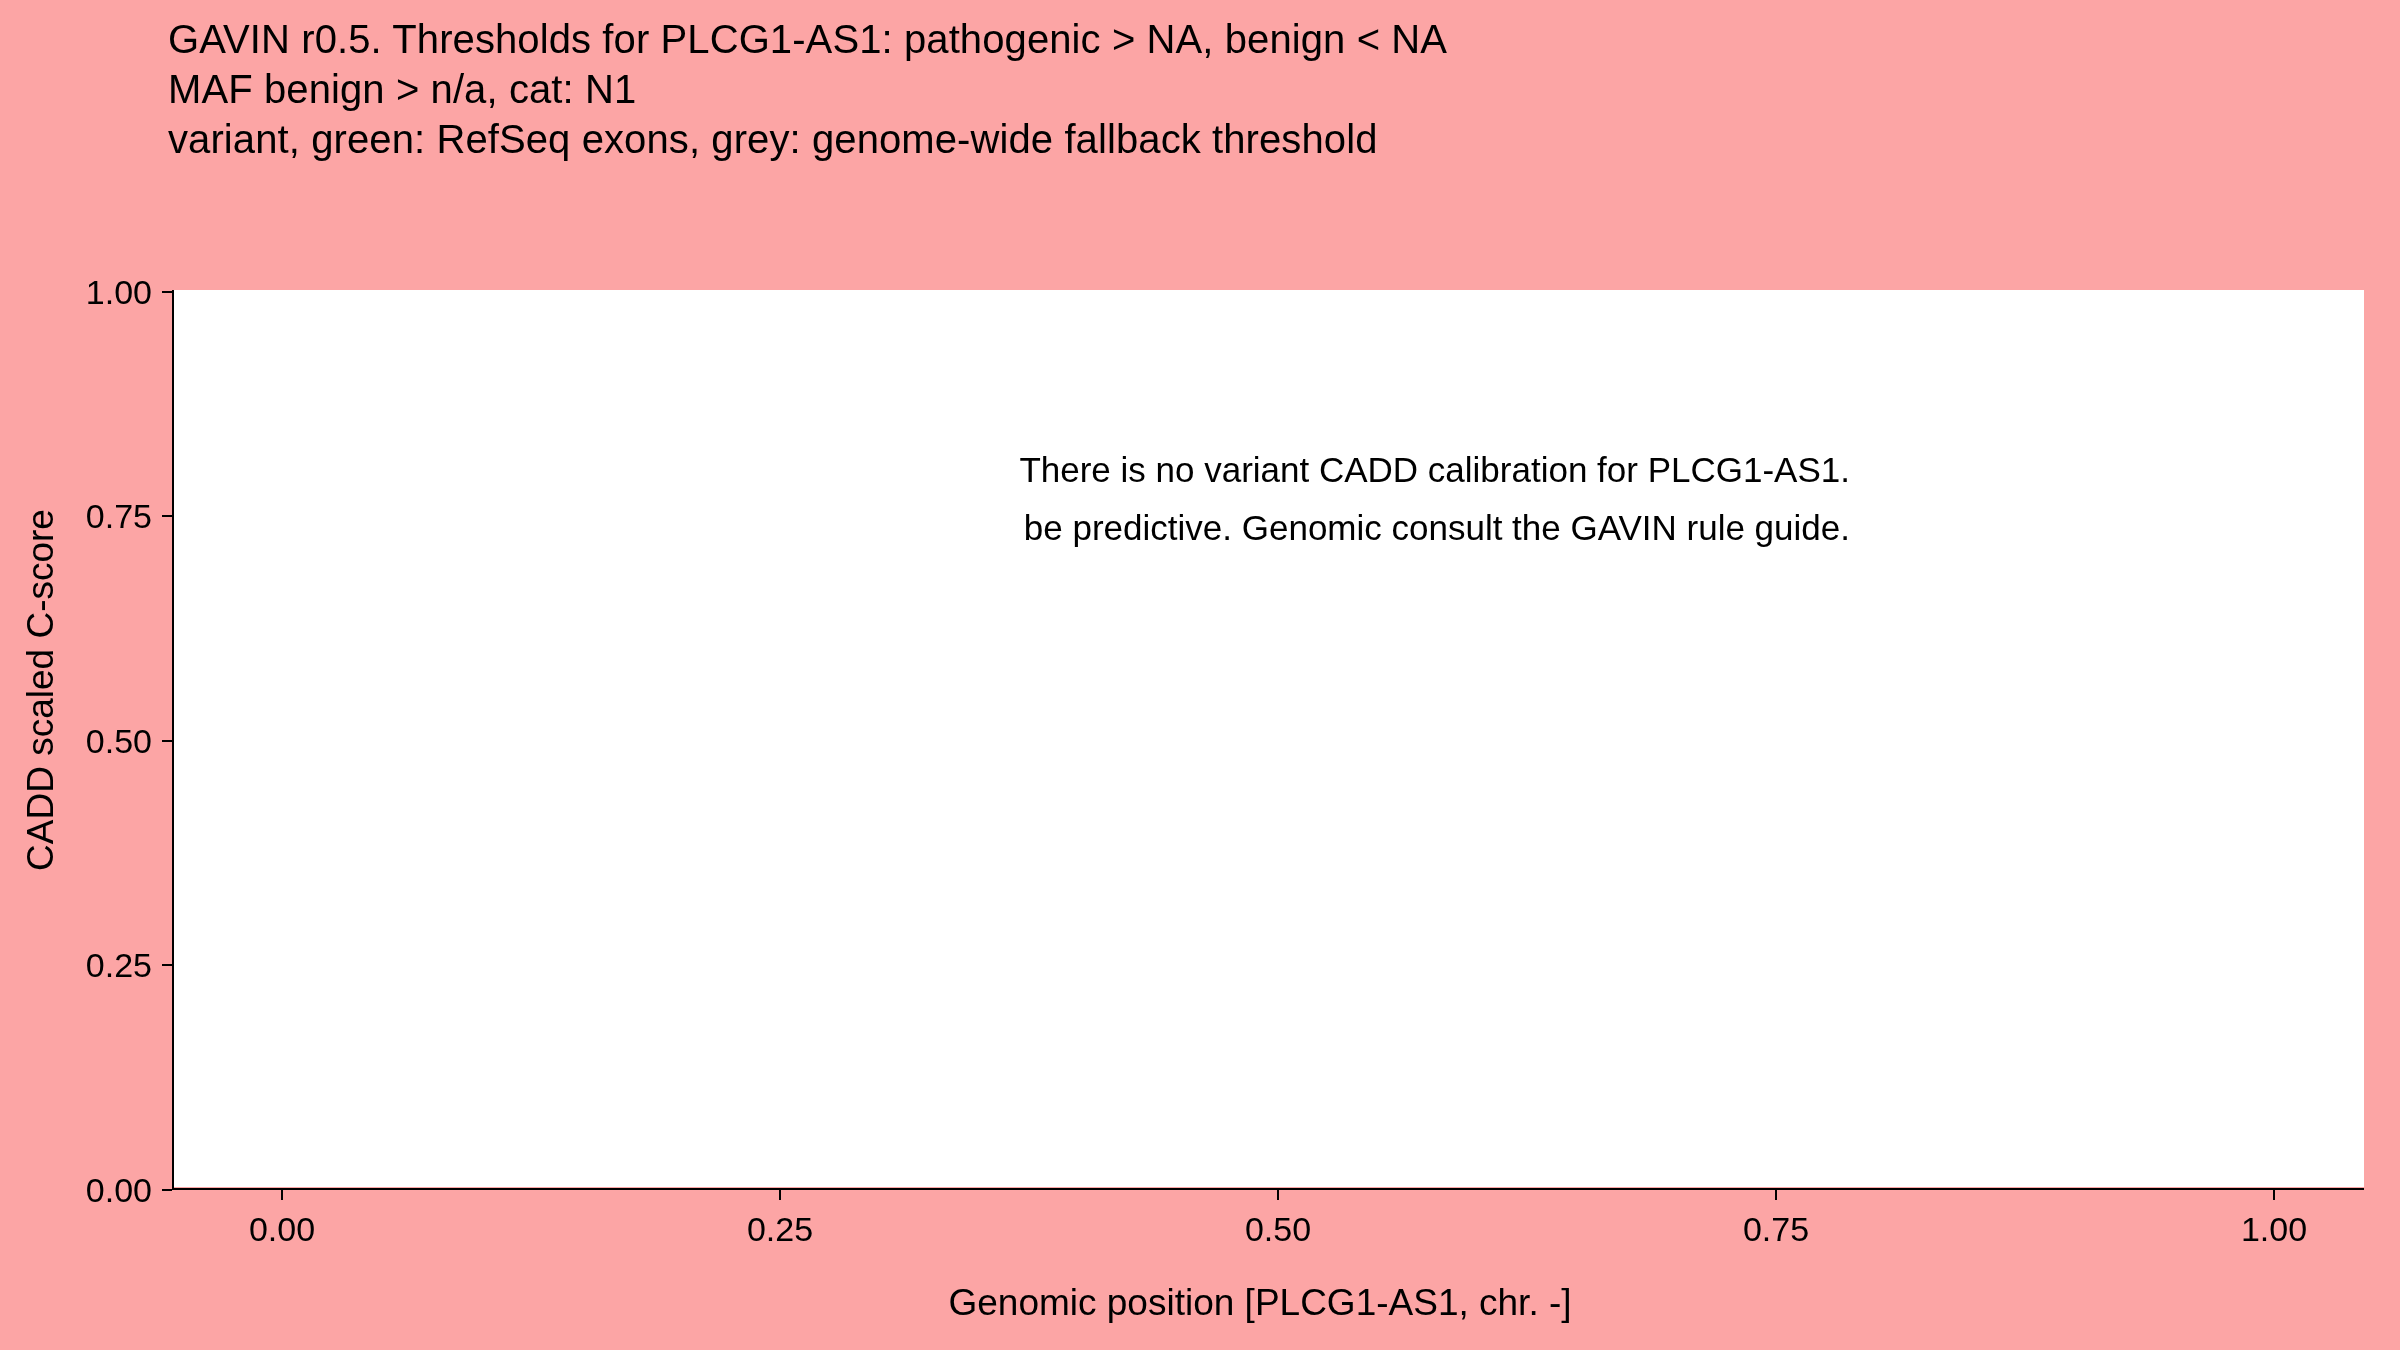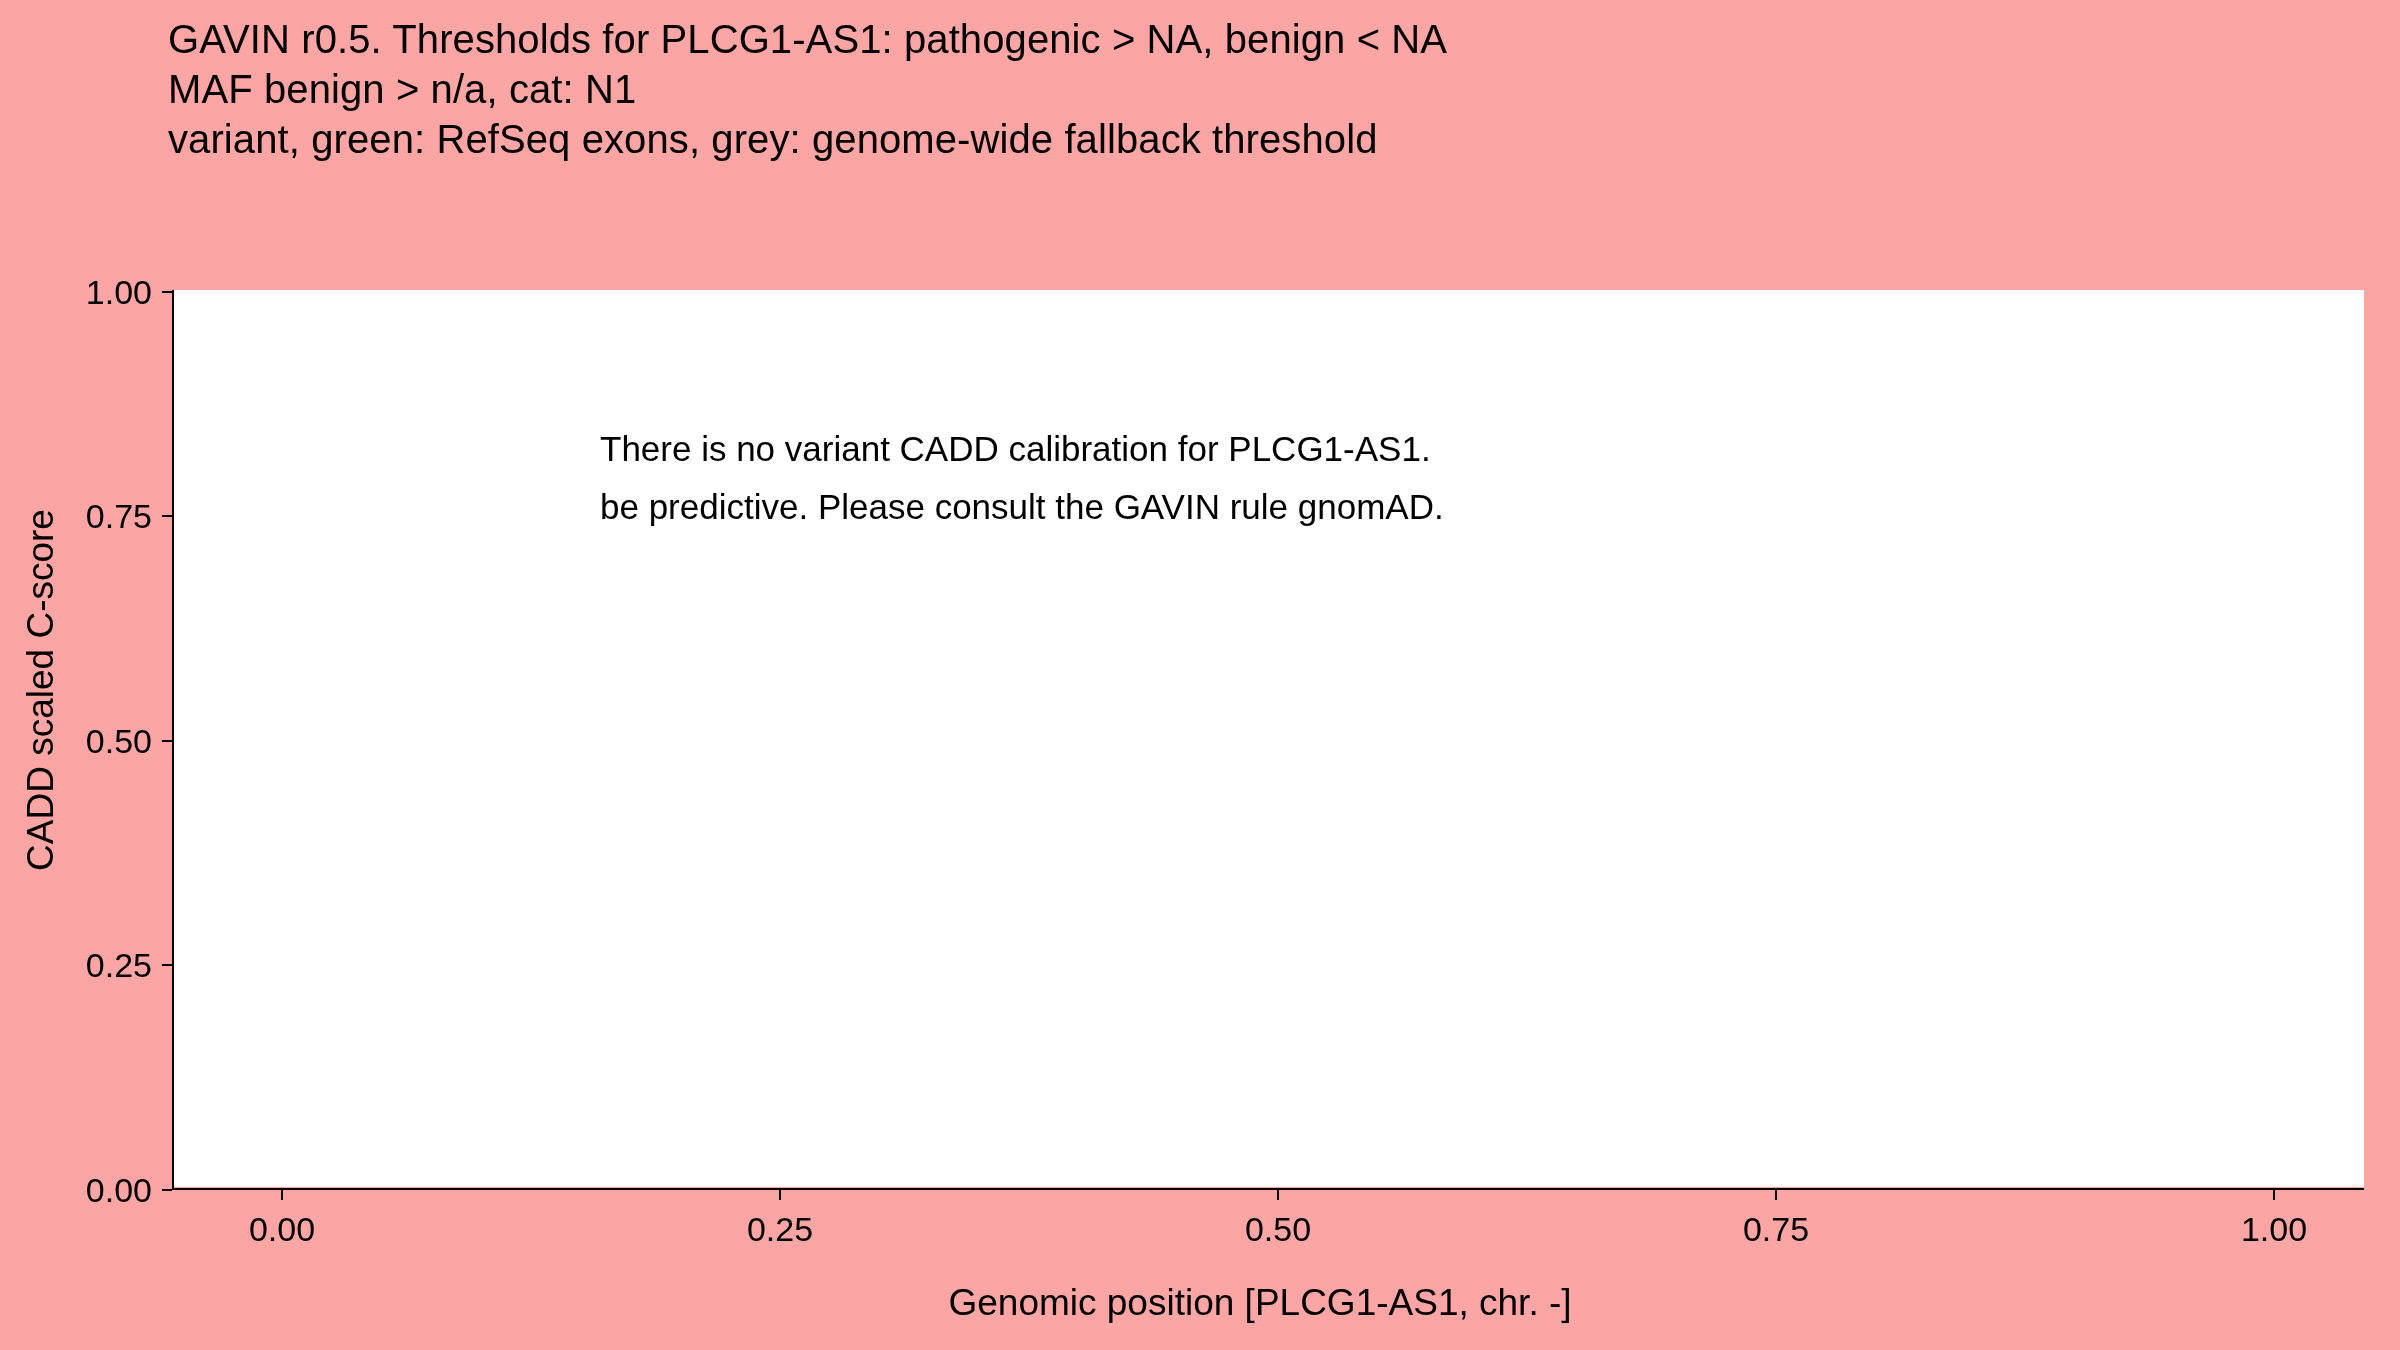--- a/index.html
+++ b/index.html
@@ -133,23 +133,23 @@
     text-align: center;
     font-size: 34px;
     color: #000000;
     transform: translateX(-100px);
   }
 
   
   .annotation {
     position: absolute;
     left: 600px;
-    top: 420px;
+    top: 441px;
     width: 1250px;
-    text-align: left;
+    text-align: right;
   }
   .annotation-line {
     font-size: 35px;
     line-height: 58px;
     color: #000000;
     white-space: pre;
   }
 </style>
 </head>
 <body>
@@ -201,16 +201,16 @@
   </div>
 
   <div class="y-axis-title-wrap">
     <div class="y-axis-title">CADD scaled C-score</div>
   </div>
 
   <div class="x-axis-title">Genomic position [PLCG1-AS1, chr. -]</div>
 
   <div class="annotation">
     <div class="annotation-line">There is no variant CADD calibration for PLCG1-AS1.</div>
-    <div class="annotation-line">be predictive. Please consult the GAVIN rule gnomAD.</div>
+    <div class="annotation-line">be predictive. Genomic consult the GAVIN rule guide.</div>
   </div>
 
 </div>
 
 </body></html>

